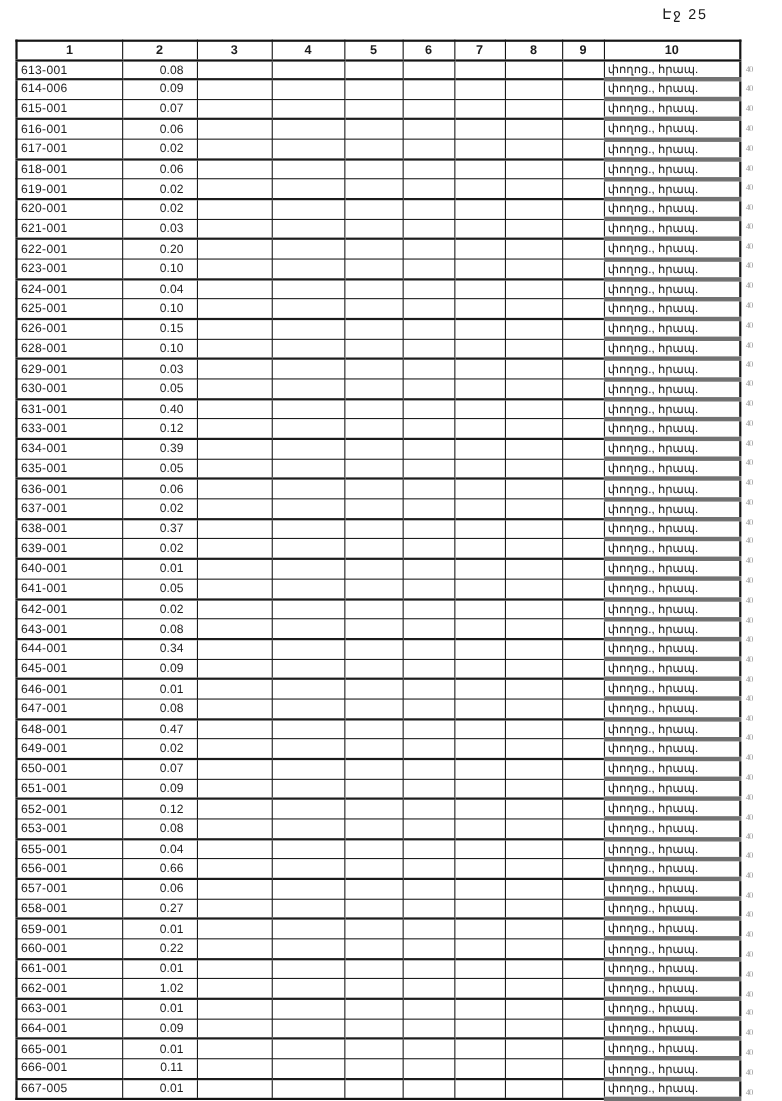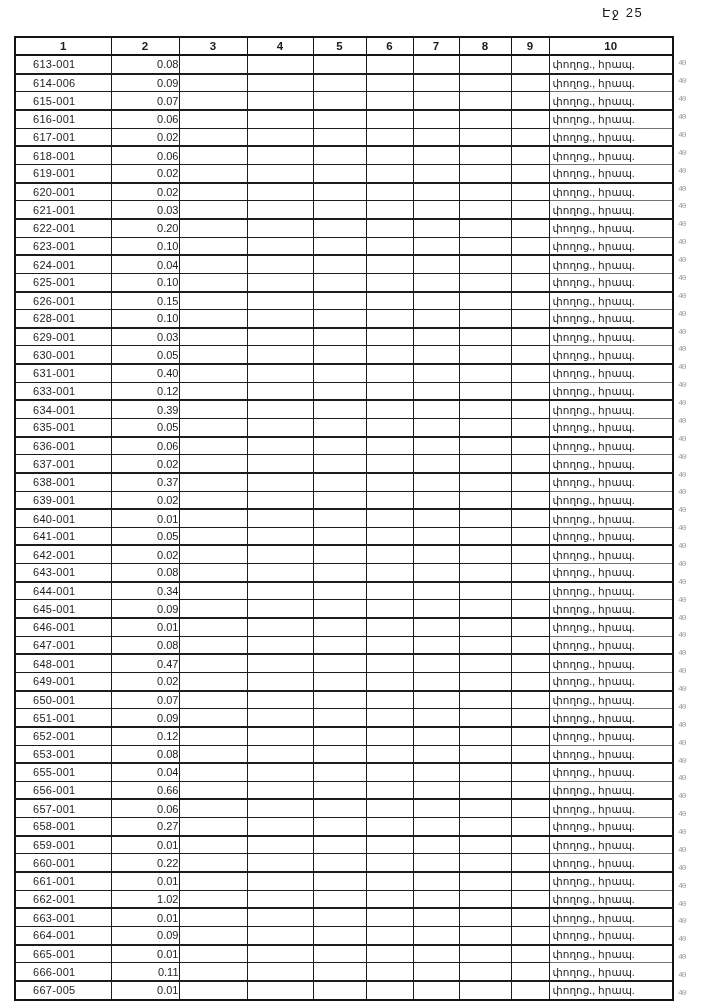--- a/index.html
+++ b/index.html
@@ -41,38 +41,38 @@
   }
   td {
     border: 1px solid #1c1c1c;
     font-size: 11px;
     color: #1d1d1d;
     padding: 0;
     overflow: hidden;
     white-space: nowrap;
   }
   tbody tr:nth-child(2n) td { border-top-width: 2px; }
-  td.c-id   { text-align: left; padding-left: 17px; letter-spacing: 0.3px; }
-  td.c-val  { text-align: right; padding-left: 22px; }
+  td.c-id   { text-align: left; padding-left: 3px; letter-spacing: 0.3px; }
+  td.c-val  { text-align: center; padding-left: 22px; }
   td.c-note { text-align: left; padding-left: 3px; font-size: 10.5px;
-              border-bottom: 1px solid #737373; }
+              border-bottom: 4px solid #737373; }
   .margin-marks {
     position: absolute;
     left: 678px; top: 54px;
     width: 30px; height: 947px;
     display: flex;
     flex-direction: column;
   }
   .margin-marks span {
     flex: 1 1 0;
     font-size: 8px;
     color: #9a9a9a;
     display: flex;
     align-items: center;
-    font-family: Liberation Mono, monospace;
+    font-family: Liberation Serif, serif;
     letter-spacing: -1px;
   }
 </style>
 </head>
 <body>
 
 <div class="page-label">Էջ 25</div>
 
 <div class="table-wrap">
   <table>

